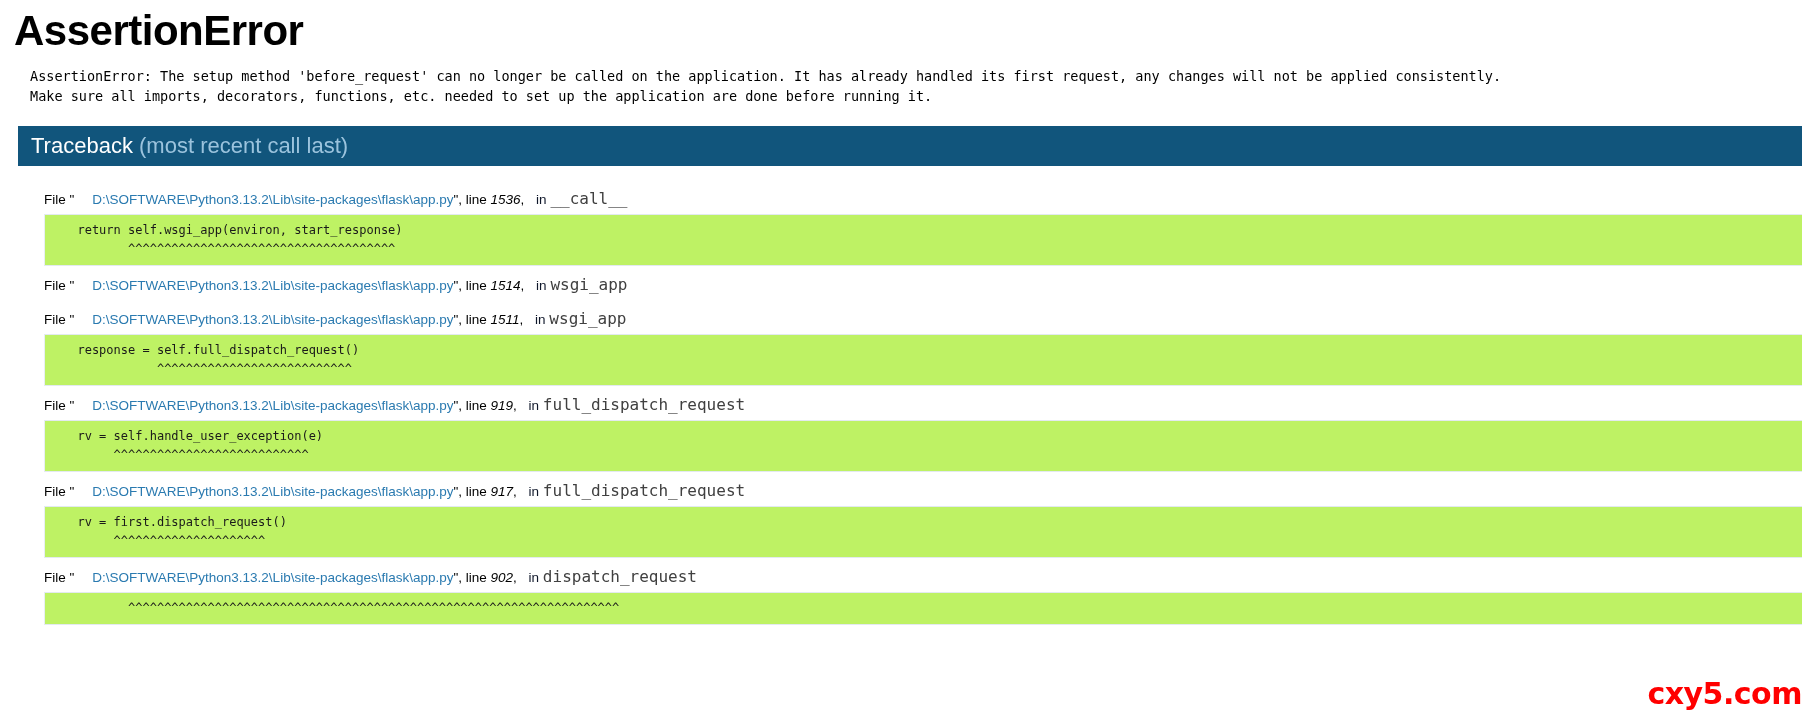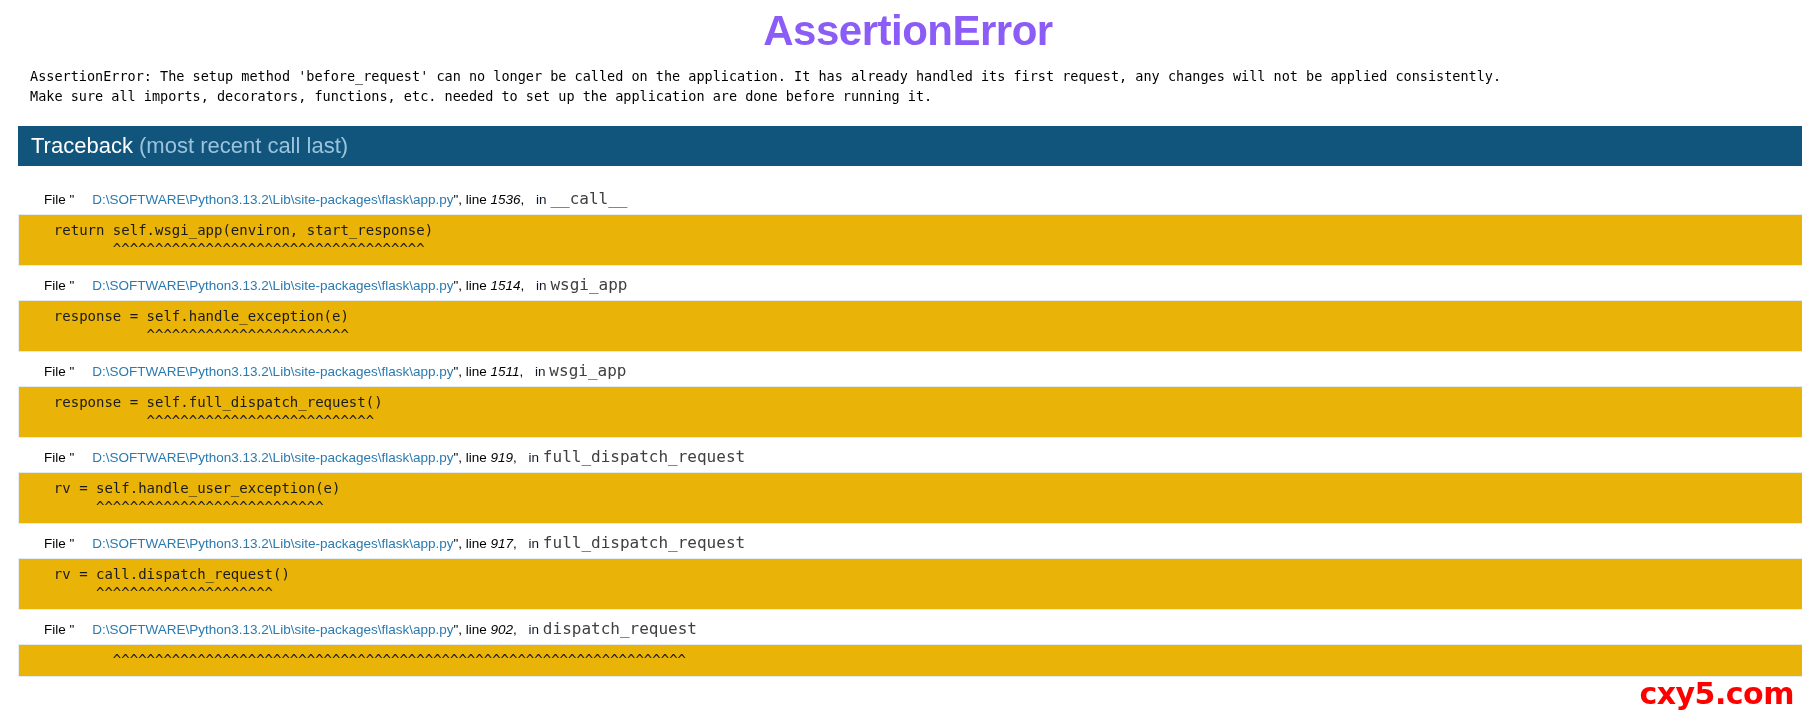--- a/index.html
+++ b/index.html
@@ -26,22 +26,21 @@
 
   
   .error-title {
     margin: 0;
     padding: 8px 0 0 14px;
     font-family: "Liberation Sans", sans-serif;
     font-size: 42px;
     font-weight: bold;
     line-height: 46px;
     letter-spacing: -0.5px;
-    color: #8b5cf6;
-    text-align: center;
+    color: #000000;
   }
 
   
   .error-message {
     margin: 12px 0 0 0;
     padding: 0 0 0 30px;
     font-family: "DejaVu Sans Mono", "Liberation Mono", monospace;
     font-size: 13.5px;
     line-height: 20px;
     white-space: pre;
@@ -103,36 +102,37 @@
   .frame-header .funcname {
     font-family: "DejaVu Sans Mono", "Liberation Mono", monospace;
     font-size: 16px;
     color: #404040;
   }
 
   .frame-source {
     border-top: 1px solid #e3eaf0;
     border-bottom: 1px solid #e3eaf0;
     border-left: 1px solid #e8eef3;
+    margin-left: 26px;
     padding: 6px 0 6px 18px;
-    background: #eab308;
+    background: #bef264;
     font-family: "DejaVu Sans Mono", "Liberation Mono", monospace;
-    font-size: 14px;
+    font-size: 12px;
     line-height: 19px;
     white-space: pre;
     color: #1a1a1a;
     overflow: hidden;
   }
   .frame-source .src-line { display: block; }
   .frame-source .caret-line { display: block; color: #1a1a1a; }
 
   
   .watermark {
     position: absolute;
-    right: 8px;
+    right: 0;
     bottom: 8px;
     font-family: "DejaVu Sans", sans-serif;
     font-size: 30px;
     font-weight: bold;
     color: #ff0000;
     letter-spacing: -0.5px;
     line-height: 32px;
   }
 </style>
 </head>
@@ -151,36 +151,35 @@
 
     <div class="traceback-body">
 
       <div class="frame">
         <div class="frame-header"><span class="kw-file">File </span><span>"</span><a class="filepath" href="#">D:\SOFTWARE\Python3.13.2\Lib\site-packages\flask\app.py</a><span>", </span><span class="kw-line">line </span><span class="lineno">1536</span><span>, </span><span class="kw-in">in </span><span class="funcname">__call__</span></div>
         <div class="frame-source"><span class="src-line">  return self.wsgi_app(environ, start_response)</span><span class="caret-line">         ^^^^^^^^^^^^^^^^^^^^^^^^^^^^^^^^^^^^^</span></div>
       </div>
 
       <div class="frame">
         <div class="frame-header"><span class="kw-file">File </span><span>"</span><a class="filepath" href="#">D:\SOFTWARE\Python3.13.2\Lib\site-packages\flask\app.py</a><span>", </span><span class="kw-line">line </span><span class="lineno">1514</span><span>, </span><span class="kw-in">in </span><span class="funcname">wsgi_app</span></div>
-        <div class="frame-source"><span class="src-line">  response = self.handle_exception(e)</span><span class="caret-line">             ^^^^^^^^^^^^^^^^^^^^^^^^</span></div>
       </div>
 
       <div class="frame">
         <div class="frame-header"><span class="kw-file">File </span><span>"</span><a class="filepath" href="#">D:\SOFTWARE\Python3.13.2\Lib\site-packages\flask\app.py</a><span>", </span><span class="kw-line">line </span><span class="lineno">1511</span><span>, </span><span class="kw-in">in </span><span class="funcname">wsgi_app</span></div>
         <div class="frame-source"><span class="src-line">  response = self.full_dispatch_request()</span><span class="caret-line">             ^^^^^^^^^^^^^^^^^^^^^^^^^^^</span></div>
       </div>
 
       <div class="frame">
         <div class="frame-header"><span class="kw-file">File </span><span>"</span><a class="filepath" href="#">D:\SOFTWARE\Python3.13.2\Lib\site-packages\flask\app.py</a><span>", </span><span class="kw-line">line </span><span class="lineno">919</span><span>, </span><span class="kw-in">in </span><span class="funcname">full_dispatch_request</span></div>
         <div class="frame-source"><span class="src-line">  rv = self.handle_user_exception(e)</span><span class="caret-line">       ^^^^^^^^^^^^^^^^^^^^^^^^^^^</span></div>
       </div>
 
       <div class="frame">
         <div class="frame-header"><span class="kw-file">File </span><span>"</span><a class="filepath" href="#">D:\SOFTWARE\Python3.13.2\Lib\site-packages\flask\app.py</a><span>", </span><span class="kw-line">line </span><span class="lineno">917</span><span>, </span><span class="kw-in">in </span><span class="funcname">full_dispatch_request</span></div>
-        <div class="frame-source"><span class="src-line">  rv = call.dispatch_request()</span><span class="caret-line">       ^^^^^^^^^^^^^^^^^^^^^</span></div>
+        <div class="frame-source"><span class="src-line">  rv = first.dispatch_request()</span><span class="caret-line">       ^^^^^^^^^^^^^^^^^^^^^</span></div>
       </div>
 
       <div class="frame">
         <div class="frame-header"><span class="kw-file">File </span><span>"</span><a class="filepath" href="#">D:\SOFTWARE\Python3.13.2\Lib\site-packages\flask\app.py</a><span>", </span><span class="kw-line">line </span><span class="lineno">902</span><span>, </span><span class="kw-in">in </span><span class="funcname">dispatch_request</span></div>
         <div class="frame-source"><span class="caret-line">         ^^^^^^^^^^^^^^^^^^^^^^^^^^^^^^^^^^^^^^^^^^^^^^^^^^^^^^^^^^^^^^^^^^^^</span></div>
       </div>
 
     </div>
   </div>
 

